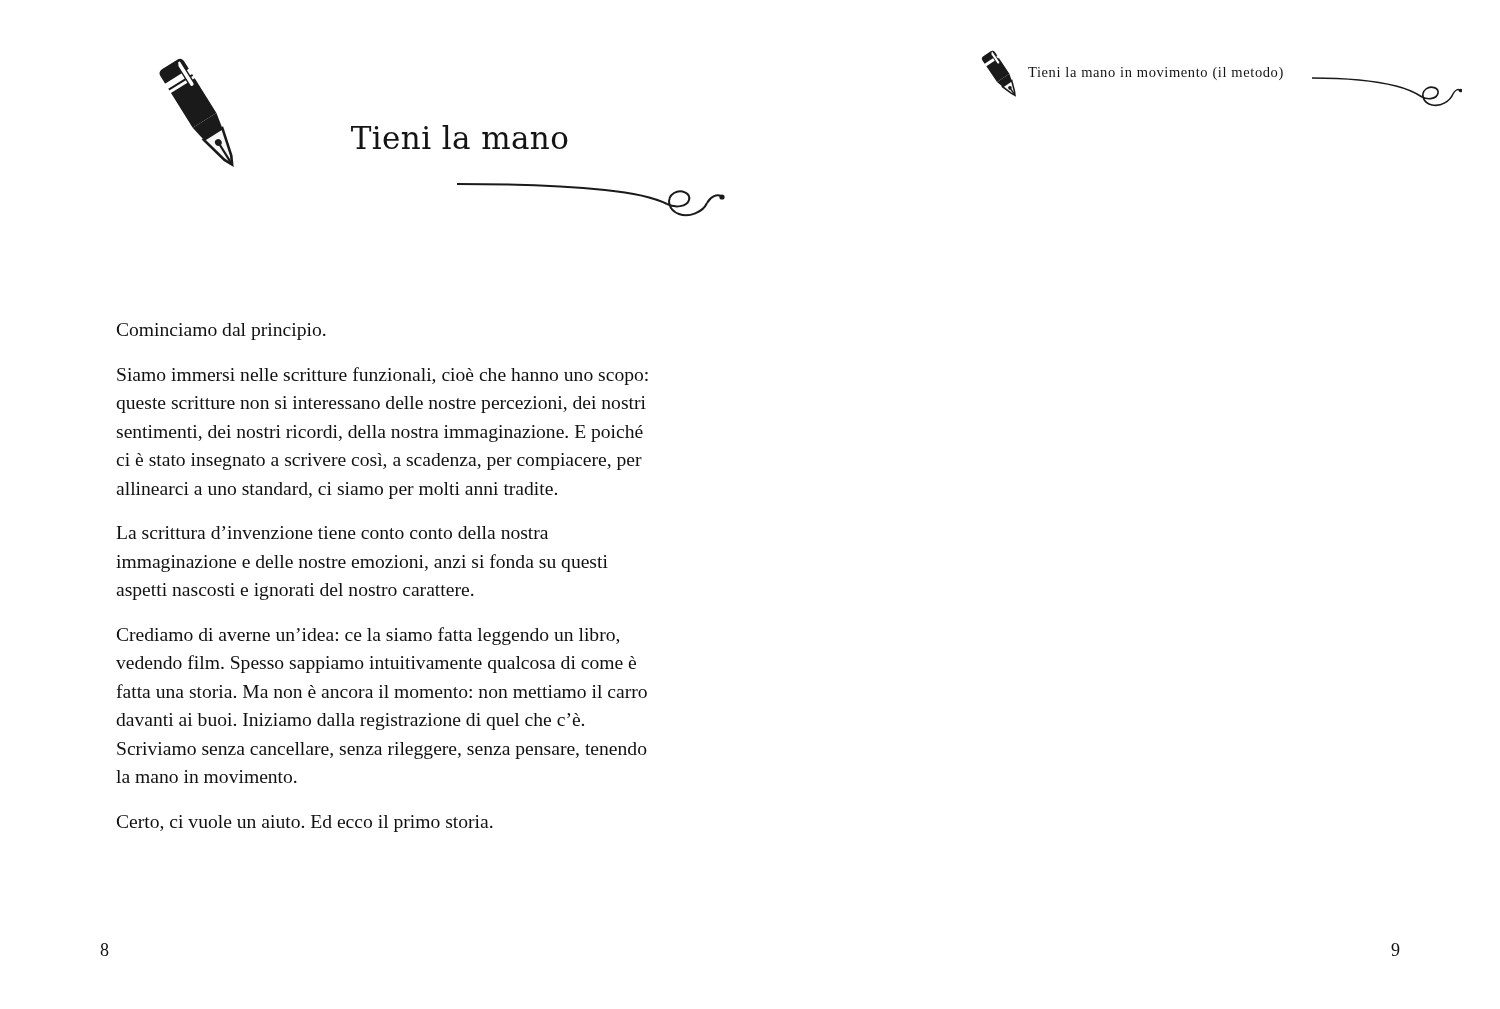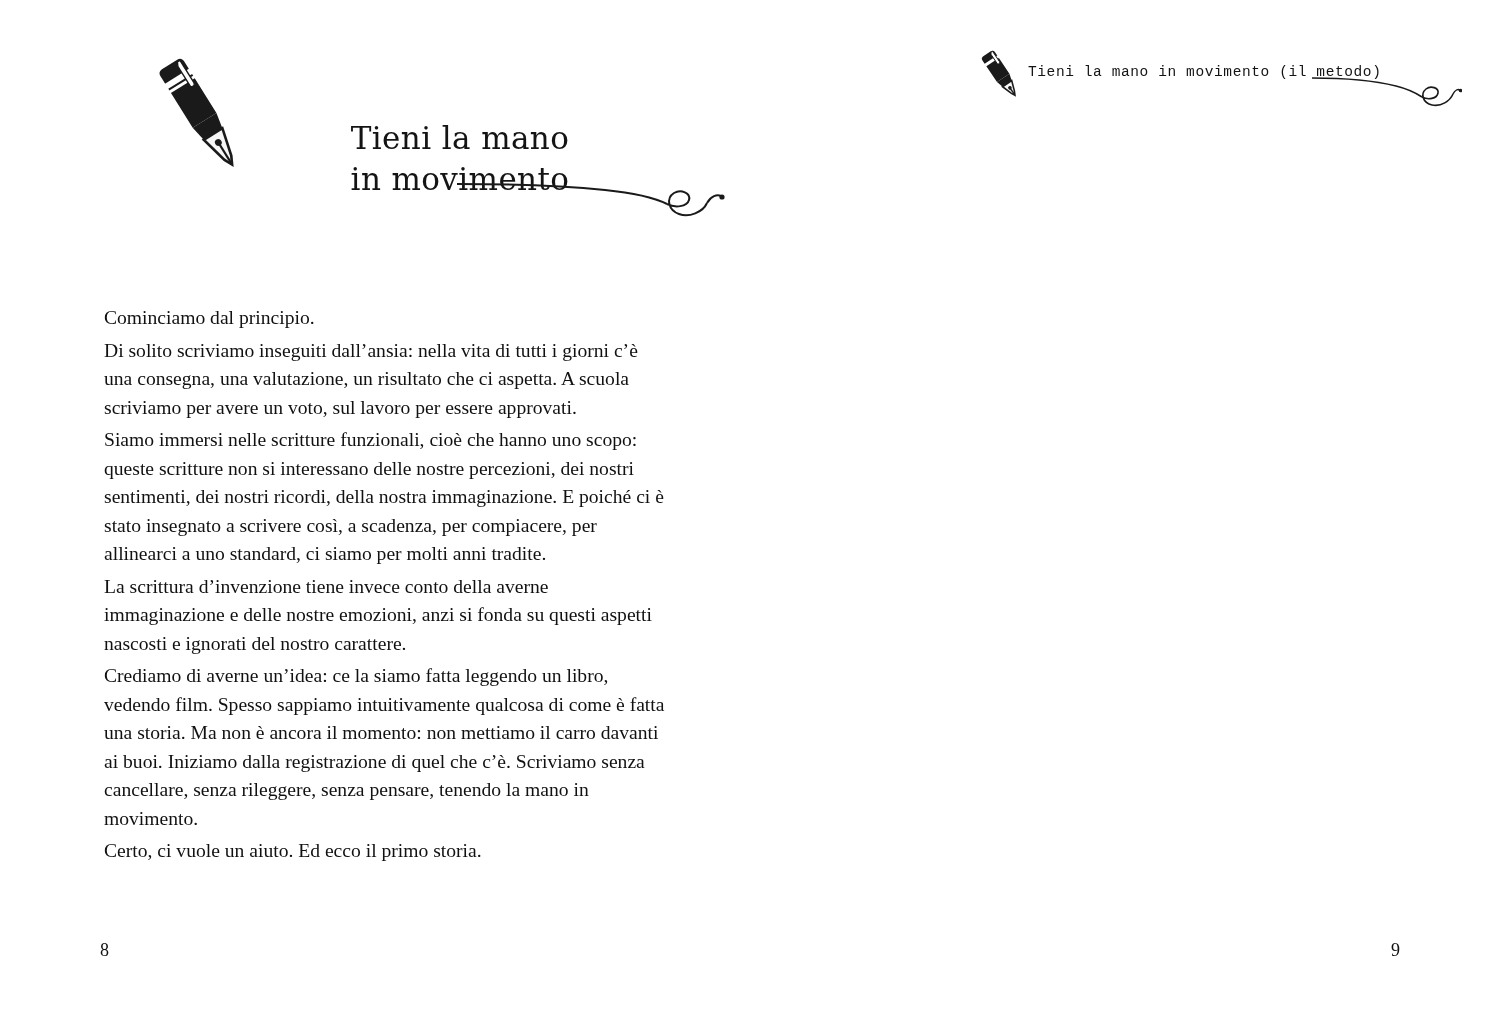--- a/index.html
+++ b/index.html
@@ -77,21 +77,21 @@
     position: absolute;
     left: 100px;
     top: 300px;
     width: 570px;
     font-size: 19.6px;
     line-height: 1.455;
     color: #111111;
     text-align: left;
   }
   .body-left p {
-    margin: 4px;
+    margin: 16px;
   }
 
   
   .running-head {
     position: absolute;
     right: 58px;
     top: 46px;
     width: 470px;
     height: 80px;
   }
@@ -99,21 +99,21 @@
     position: absolute;
     left: 0px;
     top: 0px;
     width: 56px;
     height: 56px;
   }
   .rh-text {
     position: absolute;
     left: 56px;
     top: 18px;
-    font-family: Liberation Mono, monospace;
+    font-family: Liberation Serif, serif;
     font-size: 14.5px;
     letter-spacing: 0.6px;
     white-space: nowrap;
     color: #141414;
   }
   .rh-flourish {
     position: absolute;
     left: 340px;
     top: 12px;
     width: 150px;
@@ -152,36 +152,34 @@
           <path d="M47 72 L75 72 L72 88 L50 88 Z" fill="#1a1a1a"></path>
 
           <path d="M50 88 L72 88 L65 116 L61 124 L57 116 Z" fill="#f7f7f7" stroke="#1a1a1a" stroke-width="2.6"></path>
           <path d="M61 96 L61 122" stroke="#1a1a1a" stroke-width="2.2"></path>
           <circle cx="61" cy="98" r="3.4" fill="#1a1a1a"></circle>
         </g>
       </svg>
 
       <div class="chapter-title">
         <span class="line">Tieni la mano</span>
-        <span class="line">in movimento</span>
       </div>
 
       <svg class="title-flourish" viewBox="0 0 270 80">
         <path d="M2 34 C 60 34, 110 36, 150 40 C 180 43, 200 48, 212 54" fill="none" stroke="#1a1a1a" stroke-width="2"></path>
         <path d="M212 54 C 220 58, 232 57, 234 50 C 236 43, 226 39, 219 43 C 211 48, 213 60, 224 64 C 234 68, 248 62, 252 53" fill="none" stroke="#1a1a1a" stroke-width="2"></path>
         <path d="M252 53 C 256 46, 262 44, 266 46" fill="none" stroke="#1a1a1a" stroke-width="2"></path>
         <circle cx="267" cy="47" r="2.6" fill="#1a1a1a"></circle>
       </svg>
     </div>
 
     <div class="body-left">
       <p>Cominciamo dal principio.</p>
-      <p>Di solito scriviamo inseguiti dall’ansia: nella vita di tutti i giorni c’è una consegna, una valutazione, un risultato che ci aspetta. A scuola scriviamo per avere un voto, sul lavoro per essere approvati.</p>
       <p>Siamo immersi nelle scritture funzionali, cioè che hanno uno scopo: queste scritture non si interessano delle nostre percezioni, dei nostri sentimenti, dei nostri ricordi, della nostra immaginazione. E poiché ci è stato insegnato a scrivere così, a scadenza, per compiacere, per allinearci a uno standard, ci siamo per molti anni tradite.</p>
-      <p>La scrittura d’invenzione tiene invece conto della averne immaginazione e delle nostre emozioni, anzi si fonda su questi aspetti nascosti e ignorati del nostro carattere.</p>
+      <p>La scrittura d’invenzione tiene conto conto della nostra immaginazione e delle nostre emozioni, anzi si fonda su questi aspetti nascosti e ignorati del nostro carattere.</p>
       <p>Crediamo di averne un’idea: ce la siamo fatta leggendo un libro, vedendo film. Spesso sappiamo intuitivamente qualcosa di come è fatta una storia. Ma non è ancora il momento: non mettiamo il carro davanti ai buoi. Iniziamo dalla registrazione di quel che c’è. Scriviamo senza cancellare, senza rileggere, senza pensare, tenendo la mano in movimento.</p>
       <p>Certo, ci vuole un aiuto. Ed ecco il primo storia.</p>
     </div>
 
     <div class="folio folio-left">8</div>
   </div>
 
   <div class="page page-right">
 
     <div class="running-head">

